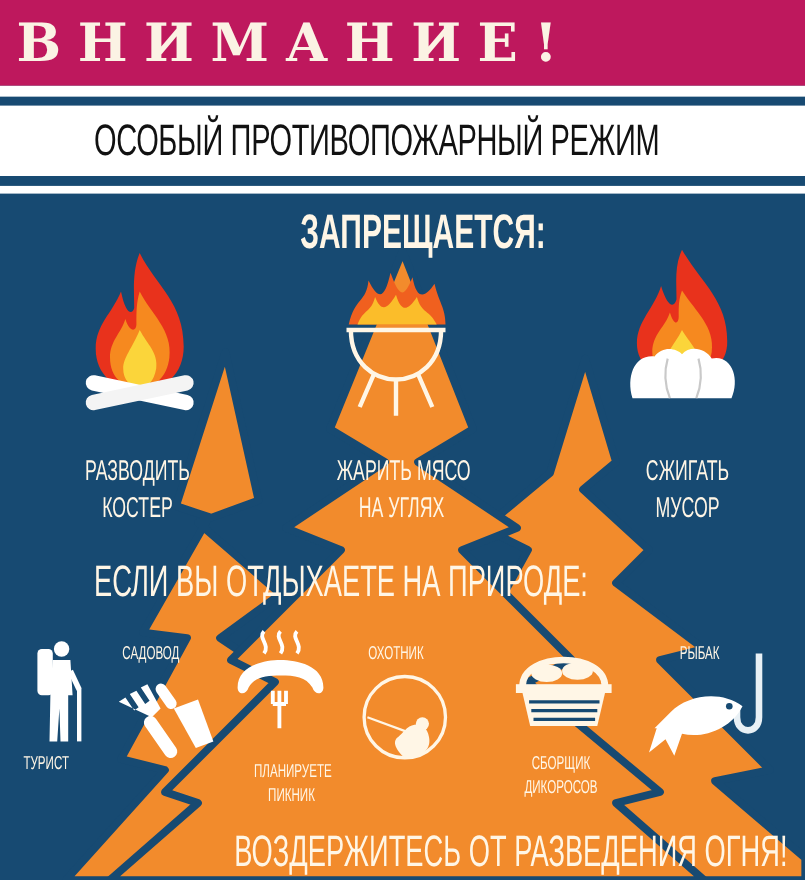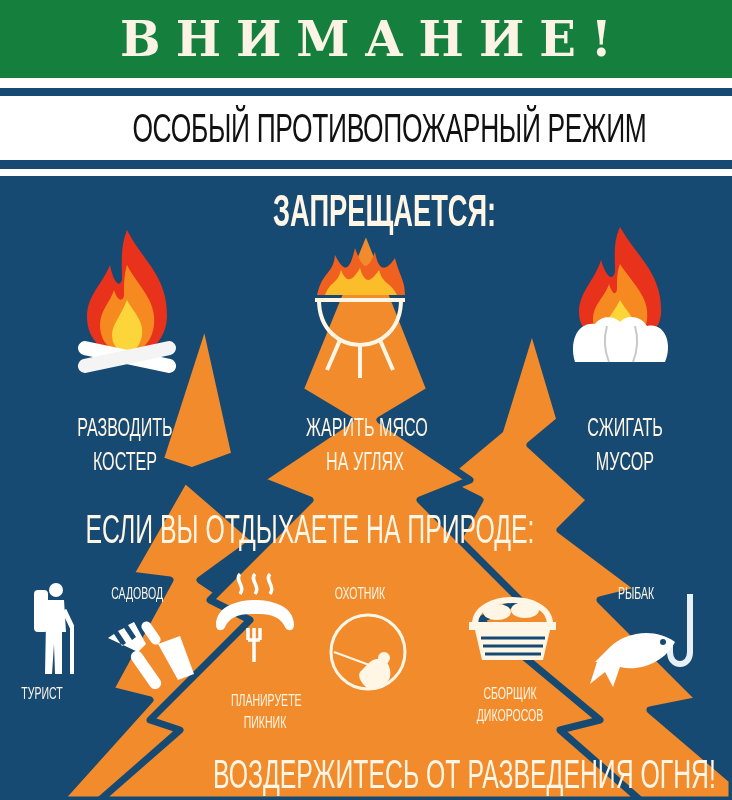--- a/index.html
+++ b/index.html
@@ -1,22 +1,22 @@
 <!DOCTYPE html>
 <html><head>
 <meta charset="utf-8">
 <style>
   html,body{margin:0;padding:0;}
   body{width:732px;height:800px;overflow:hidden;background:#174a72;position:relative;font-family:"Liberation Sans",sans-serif;}
   .abs{position:absolute;}
-  .top-banner{left:0;top:0;width:732px;height:78px;background:#15803d;display:flex;align-items:center;justify-content:center;}
+  .top-banner{left:0;top:0;width:732px;height:78px;background:#be185d;display:flex;align-items:center;}
   .top-banner span{font-family:"DejaVu Serif",serif;font-weight:bold;font-size:48px;letter-spacing:15px;color:#fbf3e4;padding-left:15px;}
   .w1{left:0;top:78px;width:732px;height:10px;background:#fff;}
   .b1{left:0;top:88px;width:732px;height:8px;background:#174a72;}
-  .sub-banner{left:0;top:96px;width:732px;height:64px;background:#fff;display:flex;align-items:center;justify-content:flex-start;}
+  .sub-banner{left:0;top:96px;width:732px;height:64px;background:#fff;display:flex;align-items:center;justify-content:flex-end;}
   .sub-banner span{font-family:"Liberation Sans",sans-serif;font-size:40px;color:#111;transform:scaleX(0.66);white-space:nowrap;letter-spacing:-0.5px;}
   .b2{left:0;top:160px;width:732px;height:9px;background:#174a72;}
   .w2{left:0;top:169px;width:732px;height:7px;background:#fff;}
   .trees{left:0;top:176px;width:732px;height:624px;}
   .txt{color:#fff6e6;font-family:"Liberation Sans",sans-serif;white-space:nowrap;transform-origin:center;text-align:center;}
   .heading{font-weight:bold;font-size:44px;transform:scaleX(0.62);}
   .label{font-size:26px;line-height:34px;transform:scaleX(0.62);}
   .small{font-size:17px;transform:scaleX(0.62);line-height:22px;}
   .bigline{font-size:40px;transform:scaleX(0.62);}
 </style>

